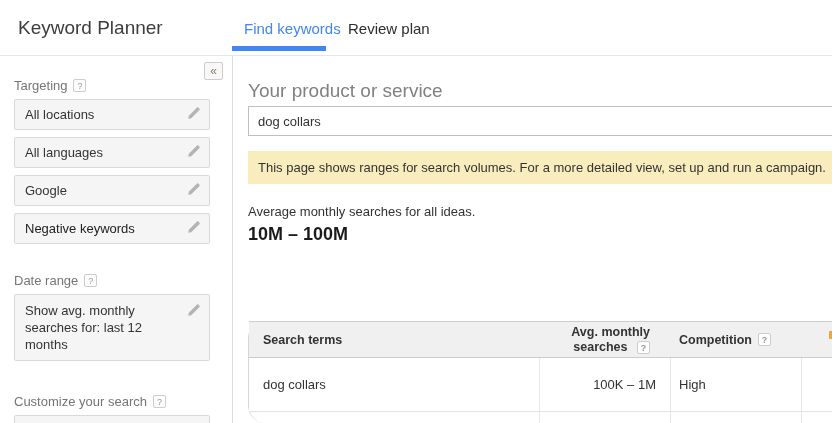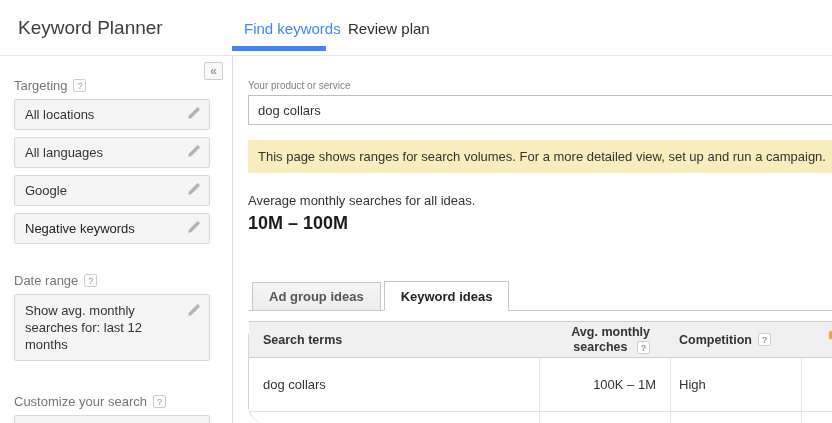--- a/index.html
+++ b/index.html
@@ -26,21 +26,21 @@
   .side-box { width:196px; min-height:28px; margin:0 0 7px 14px; padding:5px 8px 5px 10px; background:#f5f5f5;
     border:1px solid #d9d9d9; border-radius:2px; display:flex; justify-content:space-between; align-items:center;
     font-size:13px; color:#333; cursor:pointer;gap:14px; }
   .side-box.bold .side-box-label { font-weight:normal; color:#222; }
   .side-box.tall { padding:7px 8px 7px 10px; align-items:flex-start; }
   .side-box-label { line-height:17px; padding-right:4px; }
   .pencil { flex:0 0 auto; margin-top:1px; }
   .sgap1 { height:22px; } .sgap2 { height:26px; }
   
   .main { position:absolute; top:56px; left:233px; right:0; bottom:0; overflow:hidden; background:#fff; }
-  .field-label { margin:24px 0 0 15px; font-size:10px; color:#818181; }
+  .field-label { margin:24px 0 0 15px; font-size:19px; color:#818181; }
   .product-input { display:block; margin:4px 0 0 15px; width:calc(100% - 13px); height:30px;
     border:1px solid #bfbfbf; padding:0 9px; font-size:13px; color:#333; font-family:inherit; background:#fff; }
   .notice { margin:15px 0 0 15px; width:calc(100% - 15px); background:var(--notice_bg,#f9edbe);
     padding:9px 4px 9px 10px; font-size:13px; color:#333; }
   .avg-caption { margin:20px 0 0 15px; font-size:13px; color:#333; }
   .avg-range { margin:5px 0 0 15px; font-size:18px; font-weight:bold; color:#1b1b1b; }
   .idea-tabs { position:absolute; top:224px; left:15px; right:0; height:31px; border-bottom:1px solid #c9c9c9;
     display:flex; align-items:flex-end; padding-left:4px; }
   .itab { font-weight:bold; font-size:13px; padding:0 16px; white-space:nowrap; cursor:pointer; }
   .itab.inactive { height:28px; line-height:28px; background:linear-gradient(#f5f5f5,#ececec);
@@ -149,24 +149,20 @@
 
   <div class="main">
     <div class="field-label">Your product or service</div>
     <input class="product-input" type="text" value="dog collars" style="">
 
     <div class="notice">This page shows ranges for search volumes. For a more detailed view, set up and run a campaign.</div>
 
     <div class="avg-caption">Average monthly searches for all ideas.</div>
     <div class="avg-range">10M – 100M</div>
 
-    <div class="idea-tabs">
-      <div class="itab inactive">Ad group ideas</div>
-      <div class="itab active">Keyword ideas</div>
-    </div>
 
     <div class="table-region">
       <div class="thead">
         <div class="hc1">
           <span>Search terms</span>
         </div>
         <div class="hc2">
           <div class="hc2-inner">
             <span>Avg. monthly searches</span>
             <span class="qbadge">?</span>

